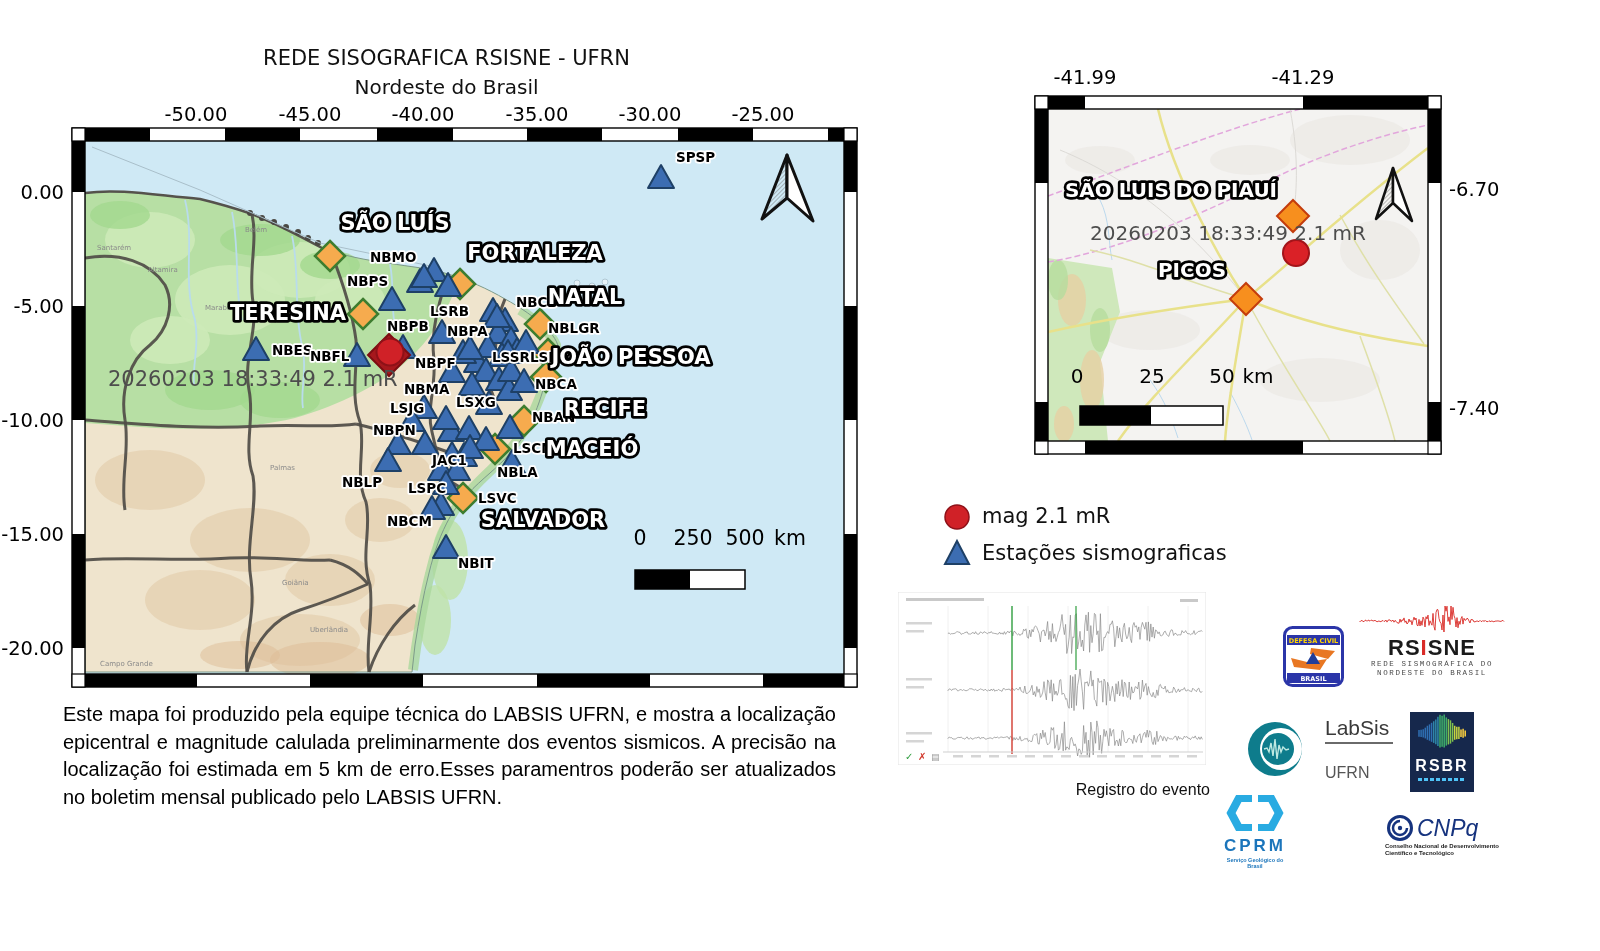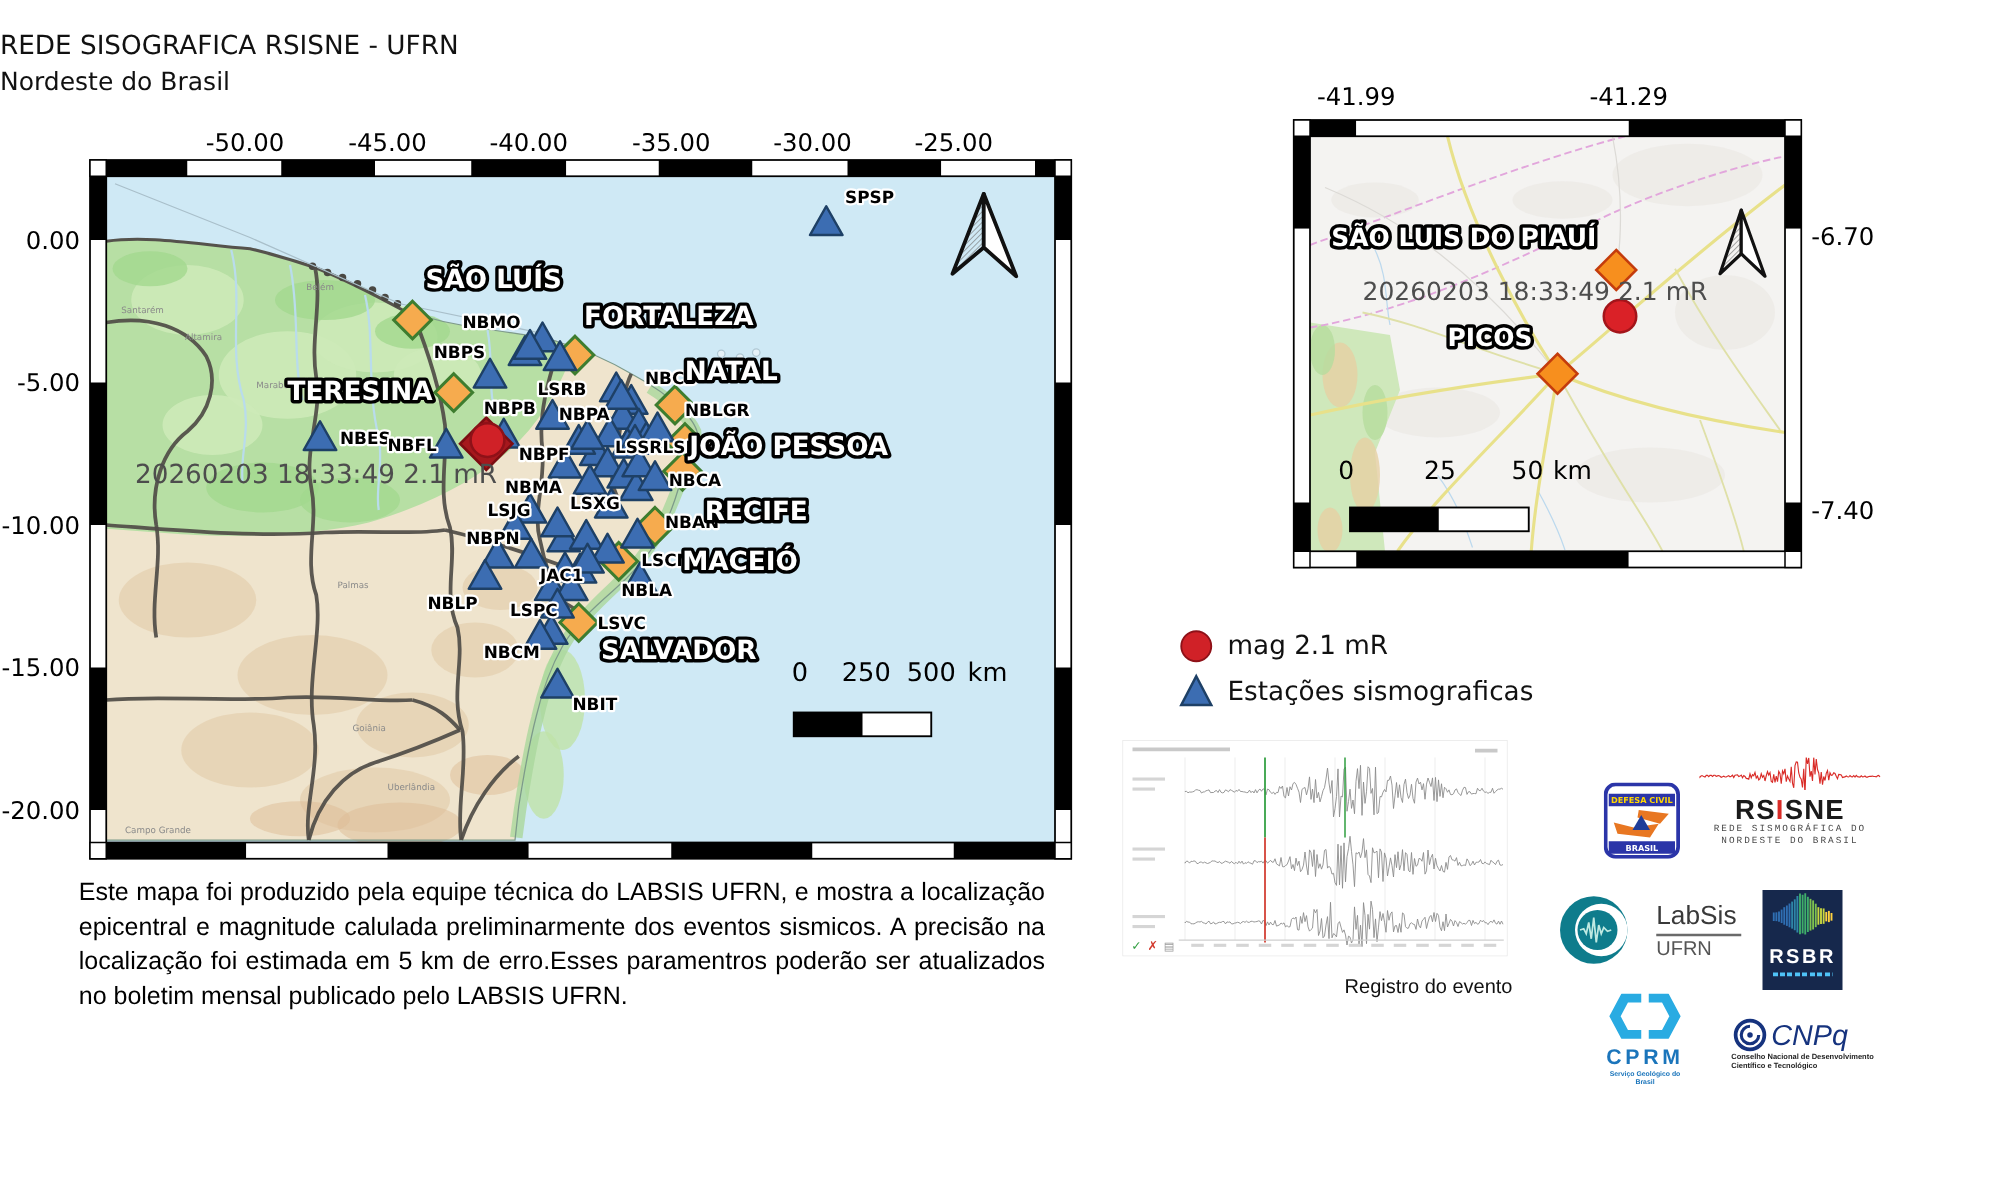--- a/index.html
+++ b/index.html
@@ -1,19 +1,19 @@
 <!DOCTYPE html>
 <html><head>
 <meta charset="utf-8">
 <style>
   html,body{margin:0;padding:0;background:#ffffff;}
   #page{position:relative;width:1600px;height:951px;background:#fff;overflow:hidden;
         font-family:"DejaVu Sans",sans-serif;}
   .abs{position:absolute;}
-  #title-block{left:0;top:24px;width:893px;color:#111;}
+  #title-block{left:0;top:46px;width:893px;text-align:center;color:#111;}
   #title-line1{font-size:21px;}
   #title-line2{font-size:20px;margin-top:5px;}
   #legend{left:942px;top:497px;}
   .legend-row{display:flex;align-items:center;height:37px;font-size:21px;color:#111;}
   .legend-row svg{margin-right:10px;}
   #seismo-wrap{left:898px;top:592px;}
   #seismo-caption{left:880px;top:781px;width:330px;text-align:right;font-size:16px;color:#111;
                   font-family:"Liberation Sans",sans-serif;}
   #footer-text{left:63px;top:701px;width:773px;font-size:20px;line-height:27.6px;
                text-align:justify;color:#000;font-family:"Liberation Sans",sans-serif;}
@@ -22,26 +22,26 @@
   #logo-rsisne{left:1358px;top:606px;width:148px;text-align:center;}
   #rsisne-name{font-size:22px;font-weight:bold;letter-spacing:1px;color:#1a1a1a;line-height:24px;
                font-family:"Liberation Sans",sans-serif;}
   #rsisne-name .red{color:#d92b27;}
   .rsisne-sub{font-size:7.5px;letter-spacing:1.6px;color:#4a4a4a;line-height:9px;
               font-family:Liberation Mono, monospace;text-align:center;}
   #logo-labsis{left:1247px;top:716px;display:flex;align-items:center;}
   #labsis-texts{margin-left:21px;}
   #labsis-name{font-size:21px;color:#3a3a3a;border-bottom:2px solid #6a6a6a;padding:0 4px 2px 0;
                font-family:"Liberation Sans",sans-serif;}
-  #labsis-org{font-size:16px;color:#555;padding-top:2px;font-family:"Liberation Sans",sans-serif;}
+  #labsis-org{font-size:16px;color:#555;padding-top:20px;font-family:"Liberation Sans",sans-serif;}
   #logo-rsbr{left:1410px;top:712px;width:64px;height:80px;background:#16284c;text-align:center;}
   #rsbr-name{color:#fff;font-weight:bold;font-size:16px;letter-spacing:2px;margin-top:1px;
              font-family:"Liberation Sans",sans-serif;}
   #rsbr-bar{width:48px;height:3px;margin:3px auto 0;background:repeating-linear-gradient(90deg,#4fc3f7 0 4px,#16284c 4px 6px);}
-  #logo-cprm{left:1283px;top:795px;width:66px;text-align:center;}
+  #logo-cprm{left:1222px;top:795px;width:66px;text-align:center;}
   #cprm-name{font-size:17px;font-weight:bold;letter-spacing:3px;color:#1b75bb;margin-top:1px;
              font-family:"Liberation Sans",sans-serif;}
   #cprm-sub{font-size:5.5px;font-weight:bold;color:#1b75bb;margin-top:1px;
             font-family:"Liberation Sans",sans-serif;}
   #logo-cnpq{left:1385px;top:813px;width:120px;}
   #cnpq-row{display:flex;align-items:center;}
   #cnpq-name{font-size:23px;font-weight:normal;font-style:italic;color:#16337e;margin-left:2px;
              font-family:"Liberation Sans",sans-serif;}
   .cnpq-sub{font-size:6px;font-weight:bold;color:#222;line-height:7px;
             font-family:"Liberation Sans",sans-serif;}

